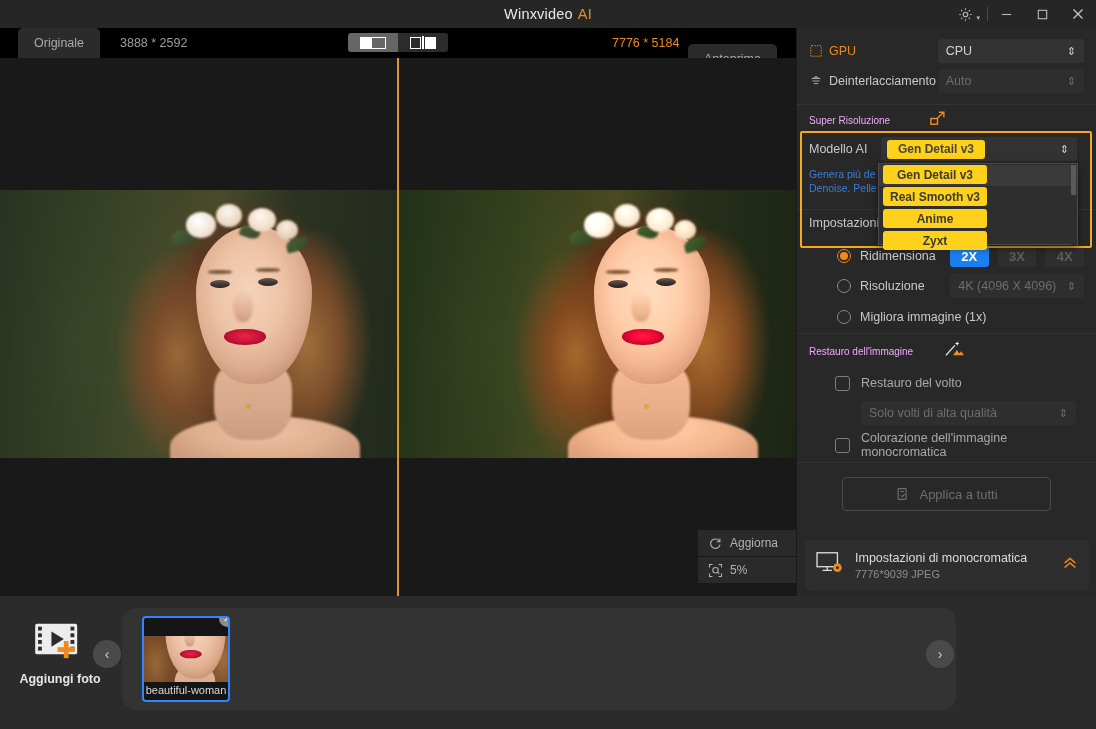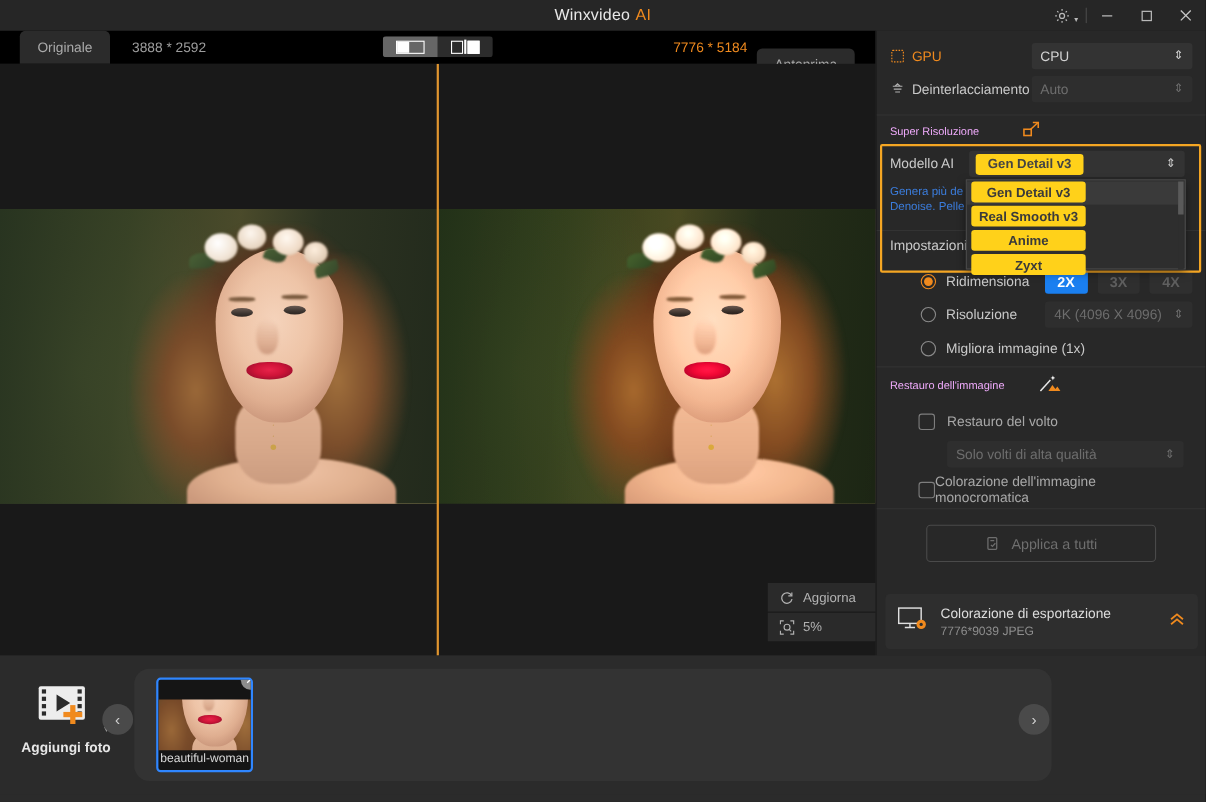--- a/index.html
+++ b/index.html
@@ -550,21 +550,21 @@
       <div class="row" style="height:30px;gap:11px;padding-left:38px">
         <span class="cbox"></span>
         <span class="lbl" style="color:#a8a8a8">Restauro del volto</span>
       </div>
       <div class="row" style="height:30px;padding-left:64px">
         <div class="select dim" style="width:215px">
           <span>Solo volti di alta qualità</span>
           <span class="chev dim">⇕</span>
         </div>
       </div>
-      <div class="row" style="height:34px;padding-left:38px">
+      <div class="row" style="height:34px;gap:11px;padding-left:38px">
         <span class="cbox"></span>
         <span class="lbl" style="color:#a8a8a8">Colorazione dell'immagine monocromatica</span>
       </div>
     </div>
 
     <div style="padding:14px 45px 0 45px">
       <div class="applybtn">
         <svg width="16" height="16" viewBox="0 0 18 18" fill="none" stroke="#6e6e6e" stroke-width="1.3">
           <rect x="3.5" y="3" width="9" height="12" rx="1"></rect>
             <path d="M6 6.2h4"></path>
@@ -577,21 +577,21 @@
     <div class="exportbar">
       <span>
         <svg width="30" height="26" viewBox="0 0 32 28" fill="none" stroke="#e0e0e0" stroke-width="1.4">
           <rect x="2" y="3" width="22" height="15"></rect>
             <path d="M8 22h10M13 18v4"></path>
           <circle cx="24" cy="19" r="4.6" fill="#f08a1e" stroke="none"></circle>
           <circle cx="24" cy="19" r="1.6" fill="#2e2e2e" stroke="none"></circle>
         </svg>
       </span>
       <div style="flex:1">
-        <div class="ex-t1">Colorazione di esportazione</div>
+        <div class="ex-t1">Impostazioni di monocromatica</div>
         <div class="ex-t2">7776*9039  JPEG</div>
       </div>
       <span>
         <svg width="18" height="18" viewBox="0 0 20 20" fill="none" stroke="#f08a1e" stroke-width="1.8">
           <path d="M4 10l6-5 6 5"></path>
             <path d="M4 15l6-5 6 5"></path>
         </svg>
       </span>
     </div>
   </div>

